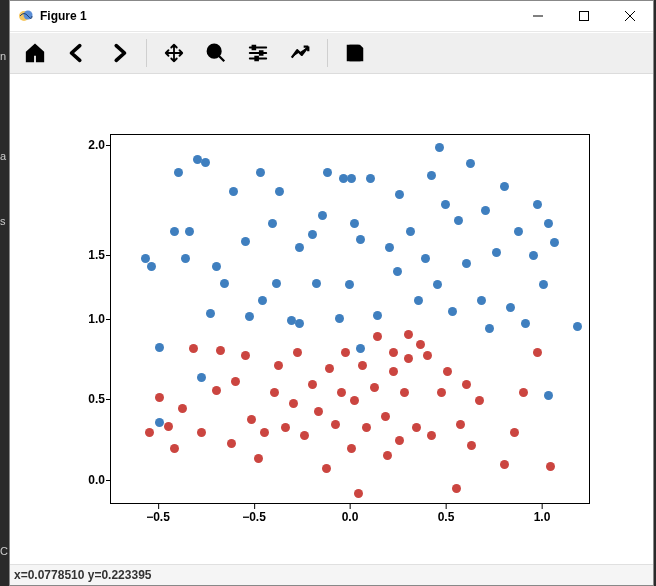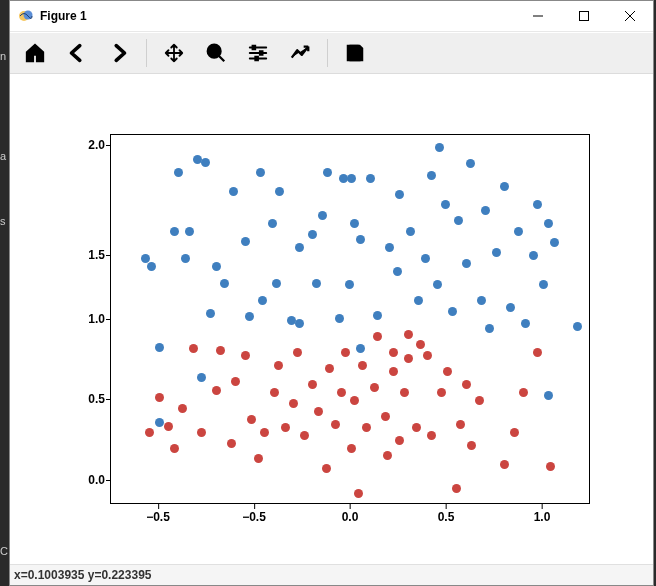--- a/index.html
+++ b/index.html
@@ -393,15 +393,15 @@
     <div id="xticks">
         <div class="xtick" style="left: 148px;">−0.5</div>
         <div class="xtick" style="left: 244px; text-align: center;">−0.5</div>
         <div class="xtick" style="left: 340px;">0.0</div>
         <div class="xtick" style="left: 436px;">0.5</div>
         <div class="xtick" style="left: 532px;">1.0</div>
       </div>
   </div>
 
   <div class="statusbar">
-    <span>x=0.1003935   y=0.223395</span>
+    <span>x=0.0778510   y=0.223395</span>
   </div>
 </div>
 
 </body></html>

